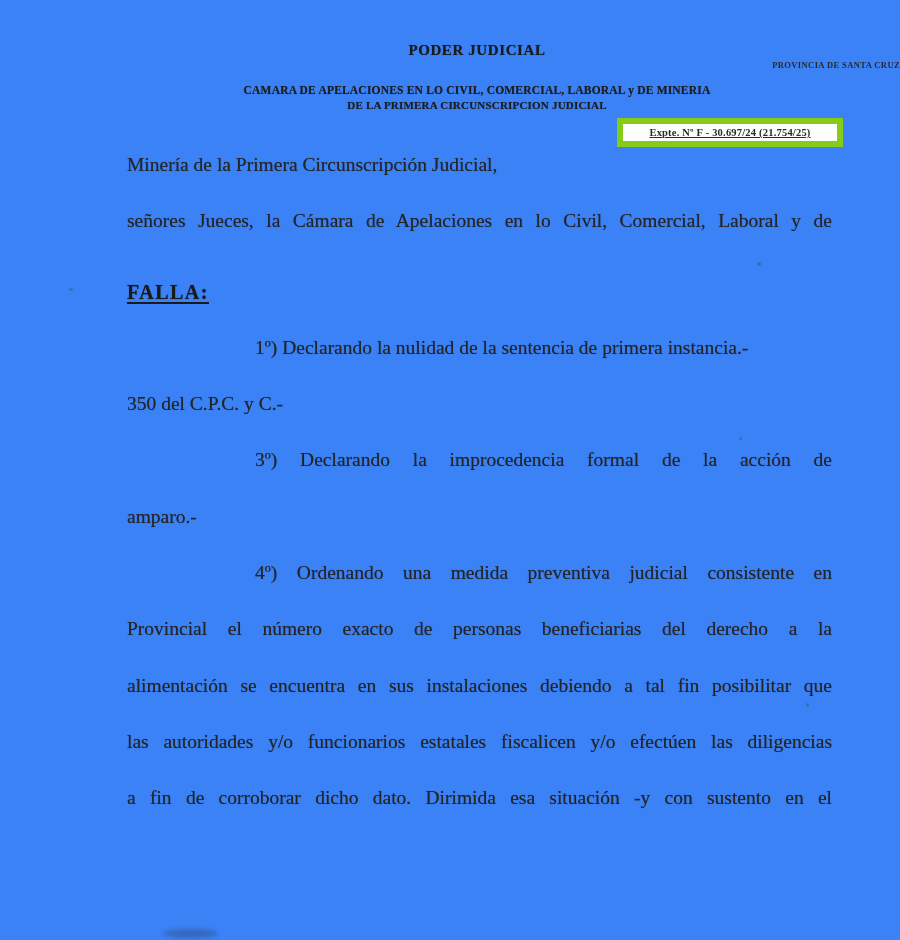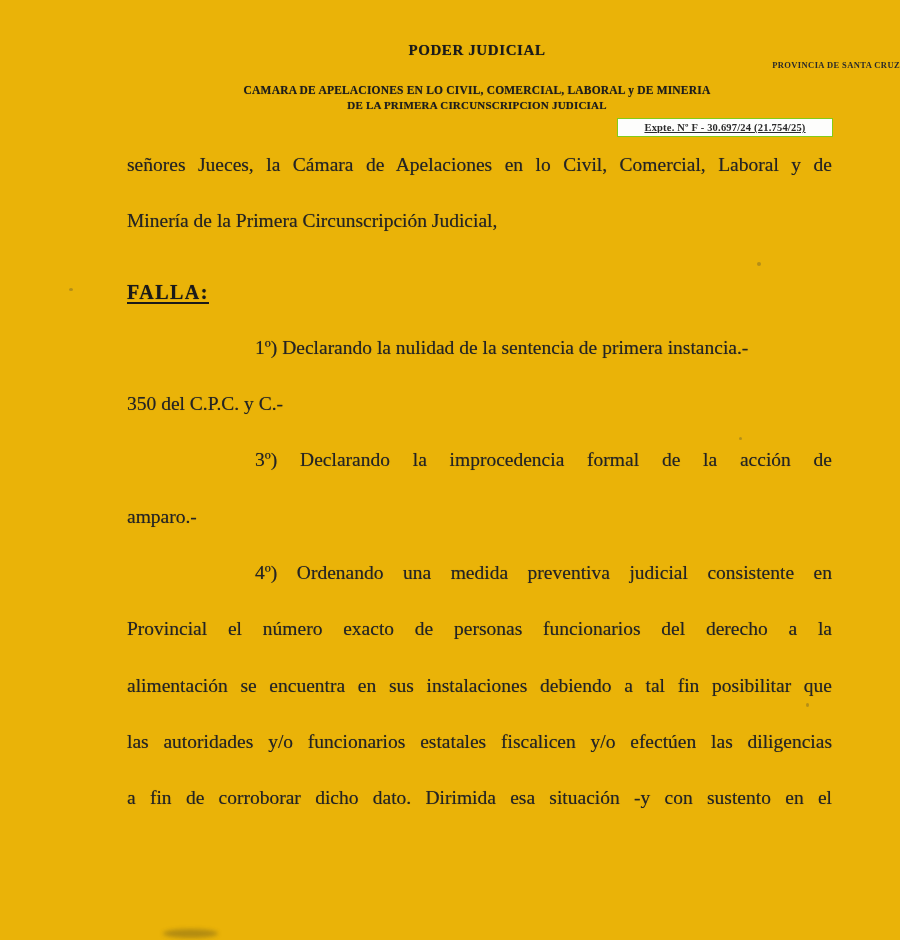--- a/index.html
+++ b/index.html
@@ -7,21 +7,21 @@
     padding: 0;
     width: 900px;
     height: 940px;
     background: #ffffff;
   }
   .page {
     position: relative;
     width: 900px;
     height: 940px;
     overflow: hidden;
-    background: #eab308;
+    background: #3b82f6;
     font-family: "Liberation Serif", "DejaVu Serif", serif;
     color: #232323;
   }
 
   
   .letterhead {
     position: absolute;
     left: 54px;
     right: 0;
     top: 0;
@@ -66,21 +66,21 @@
     letter-spacing: 0.2px;
     color: #1d1d1d;
     text-shadow: 0 0 0.7px rgba(20,20,20,0.55);
   }
   .expte-box {
     position: absolute;
     left: 617px;
     top: 118px;
     width: 214px;
     height: 17px;
-    border: 1px solid #84cc16;
+    border: 6px solid #84cc16;
     background: #fdfdfc;
     display: flex;
     align-items: center;
     justify-content: center;
   }
   .expte-text {
     font-size: 10.5px;
     font-weight: bold;
     letter-spacing: 0.2px;
     text-decoration: underline;
@@ -158,31 +158,31 @@
     <div class="org-subtitle">PROVINCIA DE SANTA CRUZ</div>
     <div class="court-line1">CAMARA DE APELACIONES EN LO CIVIL, COMERCIAL, LABORAL y DE MINERIA</div>
     <div class="court-line2">DE LA PRIMERA CIRCUNSCRIPCION JUDICIAL</div>
   </div>
 
   <div class="expte-box">
     <span class="expte-text">Expte. Nº F - 30.697/24 (21.754/25)</span>
   </div>
 
   <div class="doc-body">
+    <div class="line l">Minería de la Primera Circunscripción Judicial,</div>
     <div class="line j">señores Jueces, la Cámara de Apelaciones en lo Civil, Comercial, Laboral y de</div>
-    <div class="line l">Minería de la Primera Circunscripción Judicial,</div>
 
     <div class="falla">FALLA:</div>
 
     <div class="line l ind">1º) Declarando la nulidad de la sentencia de primera instancia.-</div>
     <div class="line l">350 del C.P.C. y C.-</div>
     <div class="line j ind">3º) Declarando la improcedencia formal de la acción de</div>
     <div class="line l">amparo.-</div>
     <div class="line j ind">4º) Ordenando una medida preventiva judicial consistente en</div>
-    <div class="line j">Provincial el número exacto de personas funcionarios del derecho a la</div>
+    <div class="line j">Provincial el número exacto de personas beneficiarias del derecho a la</div>
     <div class="line j">alimentación se encuentra en sus instalaciones debiendo a tal fin posibilitar que</div>
     <div class="line j">las autoridades y/o funcionarios estatales fiscalicen y/o efectúen las diligencias</div>
     <div class="line j">a fin de corroborar dicho dato. Dirimida esa situación -y con sustento en el</div>
   </div>
 
   <div class="speck speck-1"></div>
   <div class="speck speck-2"></div>
   <div class="speck speck-3"></div>
   <div class="speck speck-4"></div>
   <div class="bottom-smudge"></div>

